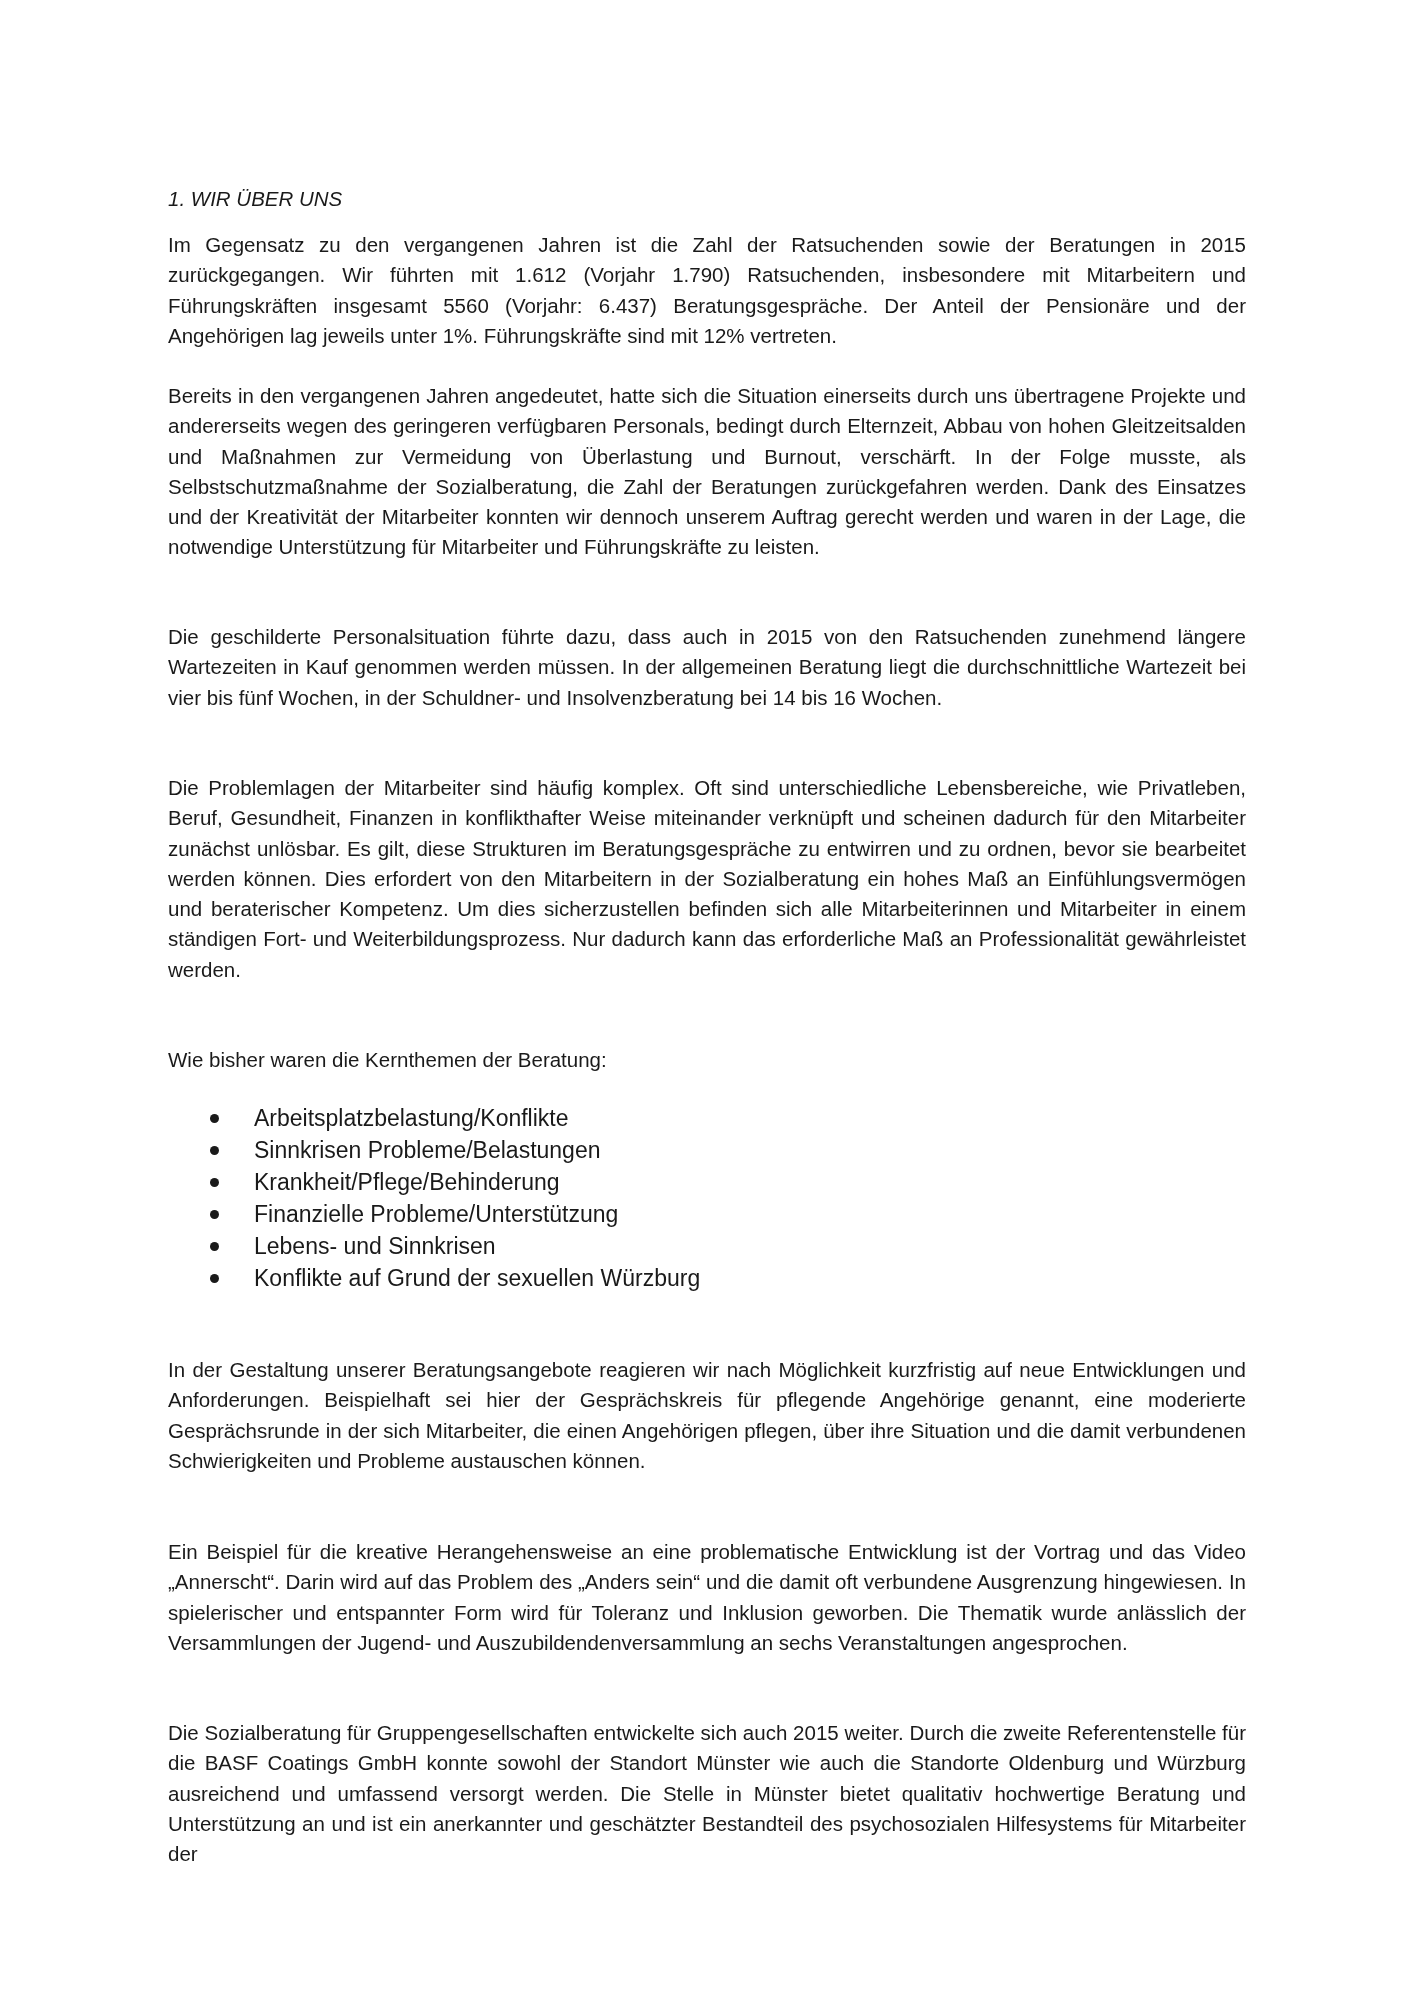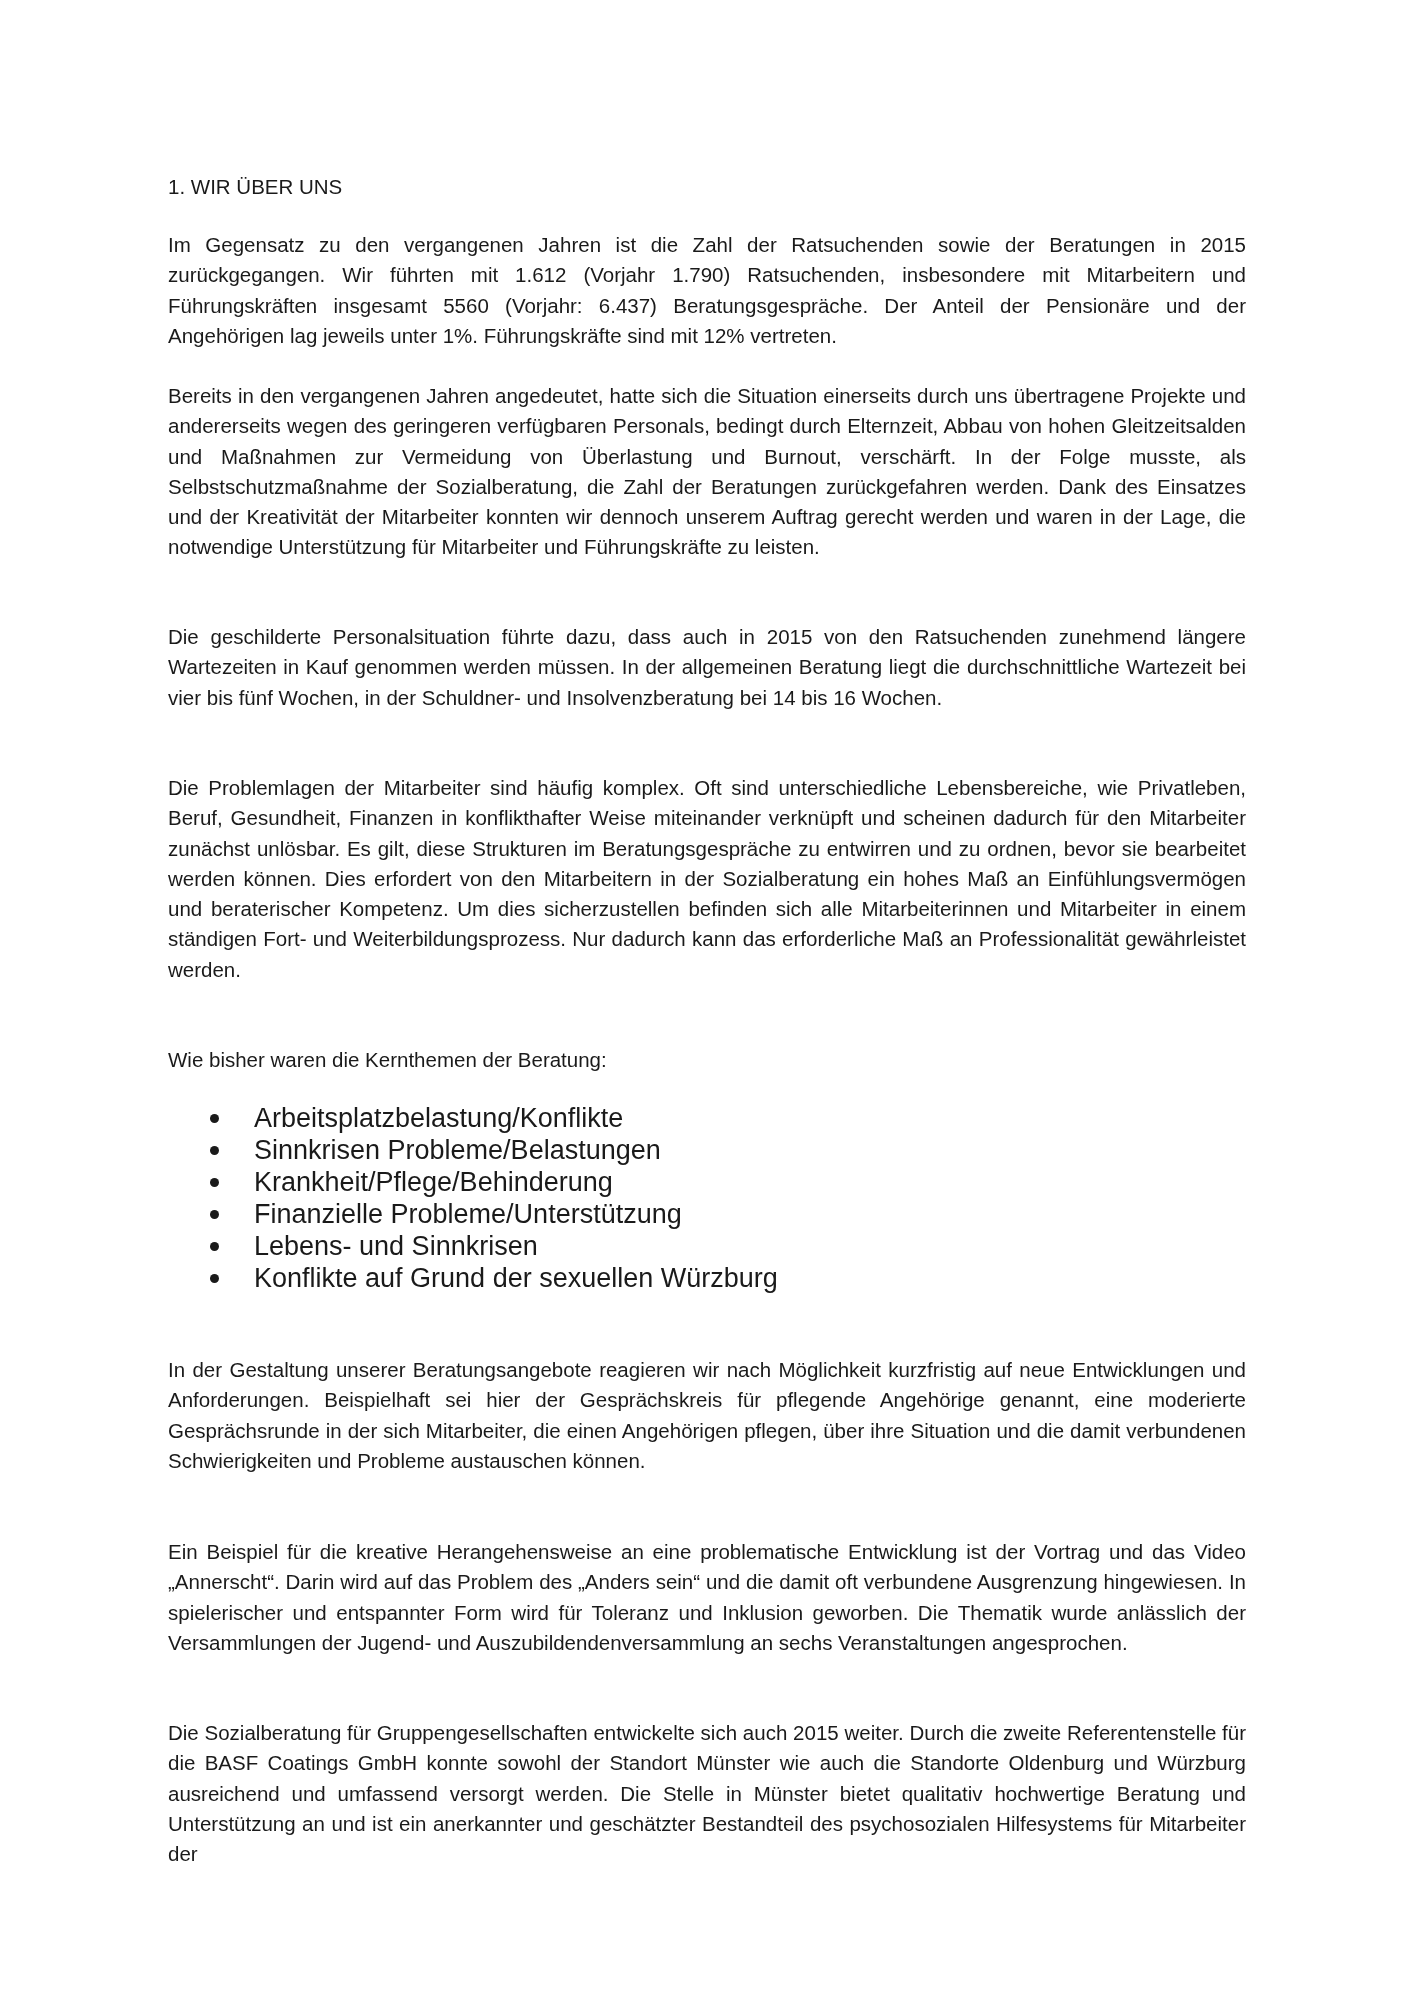--- a/index.html
+++ b/index.html
@@ -18,21 +18,21 @@
   .just { text-align: justify; text-align-last: left; }
   .heading { text-align: left; }
   ul.topics {
     position: absolute;
     left: 168px;
     width: 1078px;
     margin: 0;
     padding: 0;
     list-style: none;
     font-family: "Liberation Sans", sans-serif;
-    font-size: 27px;
+    font-size: 23px;
     color: #1a1a1a;
   }
   ul.topics li {
     position: relative;
     height: 32px;
     line-height: 32px;
     padding-left: 86px;
   }
   ul.topics li .bullet {
     position: absolute;
@@ -42,21 +42,21 @@
     height: 9px;
     border-radius: 50%;
     background: #1a1a1a;
   }
 </style>
 </head>
 <body>
 
 <div class="page">
 
-  <div class="blk heading" style="top:172px;">1. WIR ÜBER UNS</div>
+  <div class="blk heading" style="top:184px;font-style:italic;">1. WIR ÜBER UNS</div>
 
   <p class="blk just" style="top:230px;">Im Gegensatz zu den vergangenen Jahren ist die Zahl der Ratsuchenden sowie der Beratungen in 2015 zurückgegangen. Wir führten mit 1.612 (Vorjahr 1.790) Ratsuchenden, insbesondere mit Mitarbeitern und Führungskräften insgesamt 5560 (Vorjahr: 6.437) Beratungsgespräche. Der Anteil der Pensionäre und der Angehörigen lag jeweils unter 1%. Führungskräfte sind mit 12% vertreten.</p>
 
   <p class="blk just" style="top:381px;">Bereits in den vergangenen Jahren angedeutet, hatte sich die Situation einerseits durch uns übertragene Projekte und andererseits wegen des geringeren verfügbaren Personals, bedingt durch Elternzeit, Abbau von hohen Gleitzeitsalden und Maßnahmen zur Vermeidung von Überlastung und Burnout, verschärft. In der Folge musste, als Selbstschutzmaßnahme der Sozialberatung, die Zahl der Beratungen zurückgefahren werden. Dank des Einsatzes und der Kreativität der Mitarbeiter konnten wir dennoch unserem Auftrag gerecht werden und waren in der Lage, die notwendige Unterstützung für Mitarbeiter und Führungskräfte zu leisten.</p>
 
   <p class="blk just" style="top:622px;">Die geschilderte Personalsituation führte dazu, dass auch in 2015 von den Ratsuchenden zunehmend längere Wartezeiten in Kauf genommen werden müssen. In der allgemeinen Beratung liegt die durchschnittliche Wartezeit bei vier bis fünf Wochen, in der Schuldner- und Insolvenzberatung bei 14 bis 16 Wochen.</p>
 
   <p class="blk just" style="top:773px;">Die Problemlagen der Mitarbeiter sind häufig komplex. Oft sind unterschiedliche Lebensbereiche, wie Privatleben, Beruf, Gesundheit, Finanzen in konflikthafter Weise miteinander verknüpft und scheinen dadurch für den Mitarbeiter zunächst unlösbar. Es gilt, diese Strukturen im Beratungsgespräche zu entwirren und zu ordnen, bevor sie bearbeitet werden können. Dies erfordert von den Mitarbeitern in der Sozialberatung ein hohes Maß an Einfühlungsvermögen und beraterischer Kompetenz. Um dies sicherzustellen befinden sich alle Mitarbeiterinnen und Mitarbeiter in einem ständigen Fort- und Weiterbildungsprozess. Nur dadurch kann das erforderliche Maß an Professionalität gewährleistet werden.</p>
 
   <p class="blk" style="top:1045px;">Wie bisher waren die Kernthemen der Beratung:</p>

